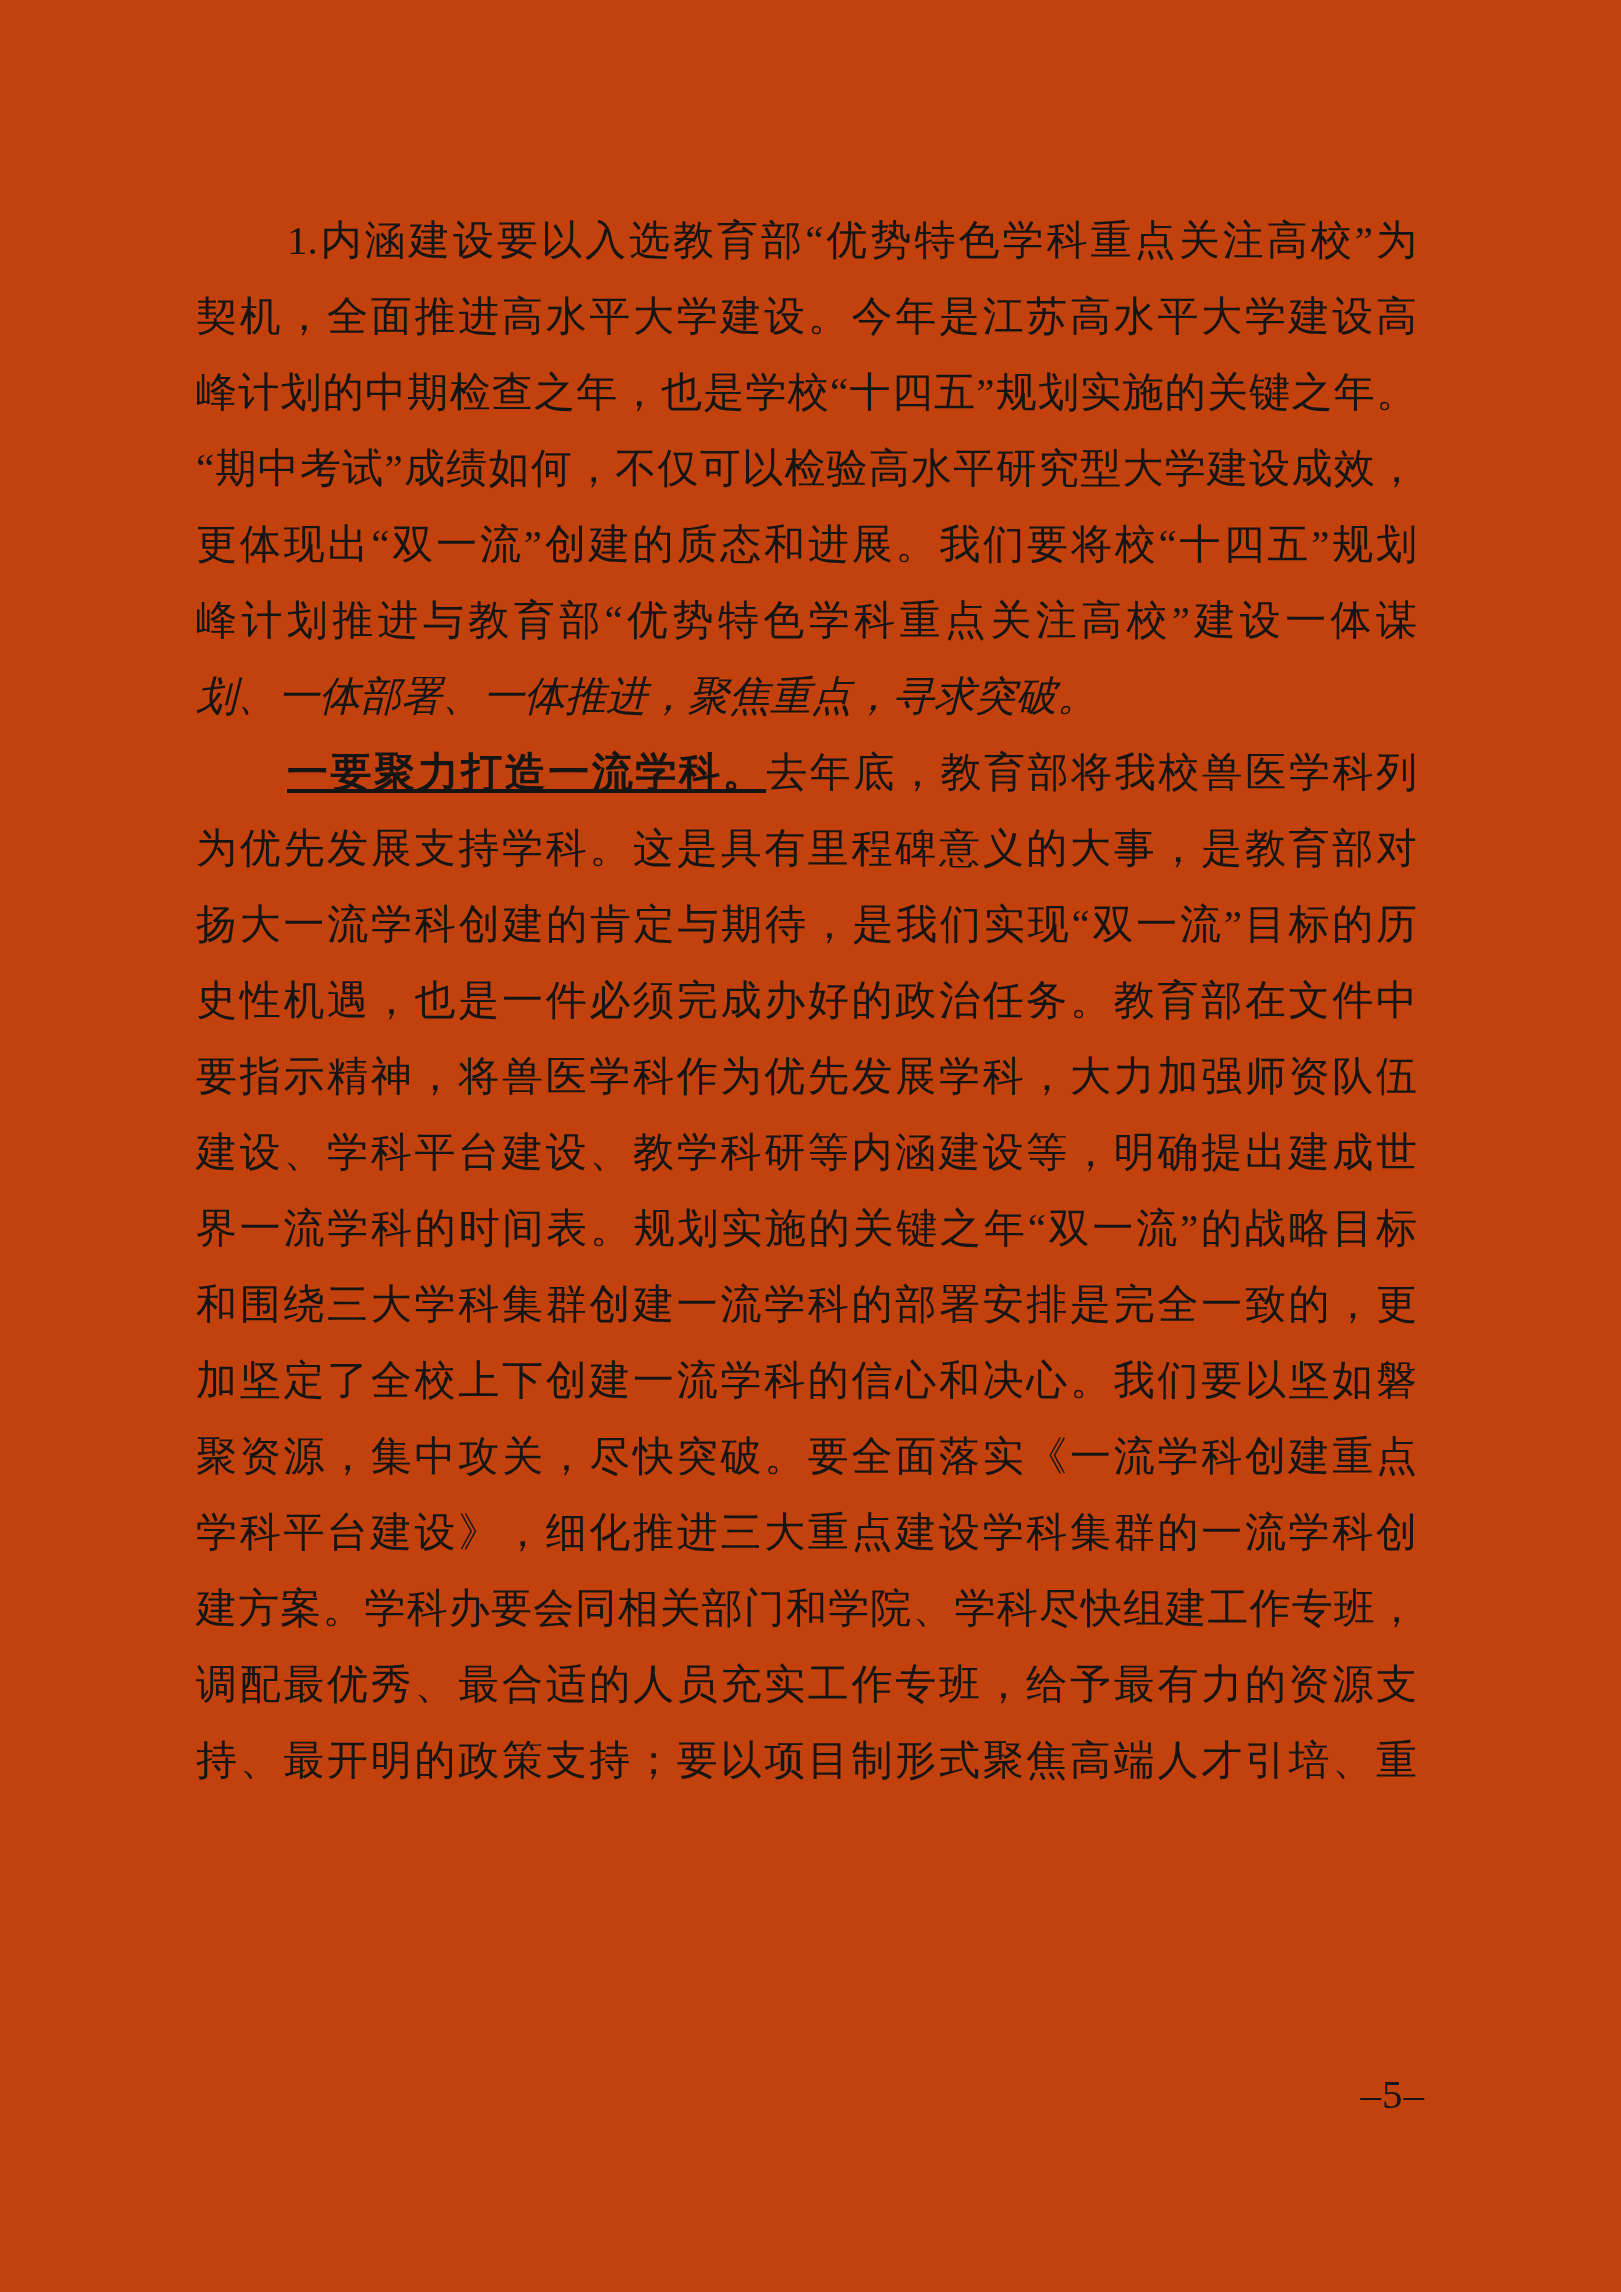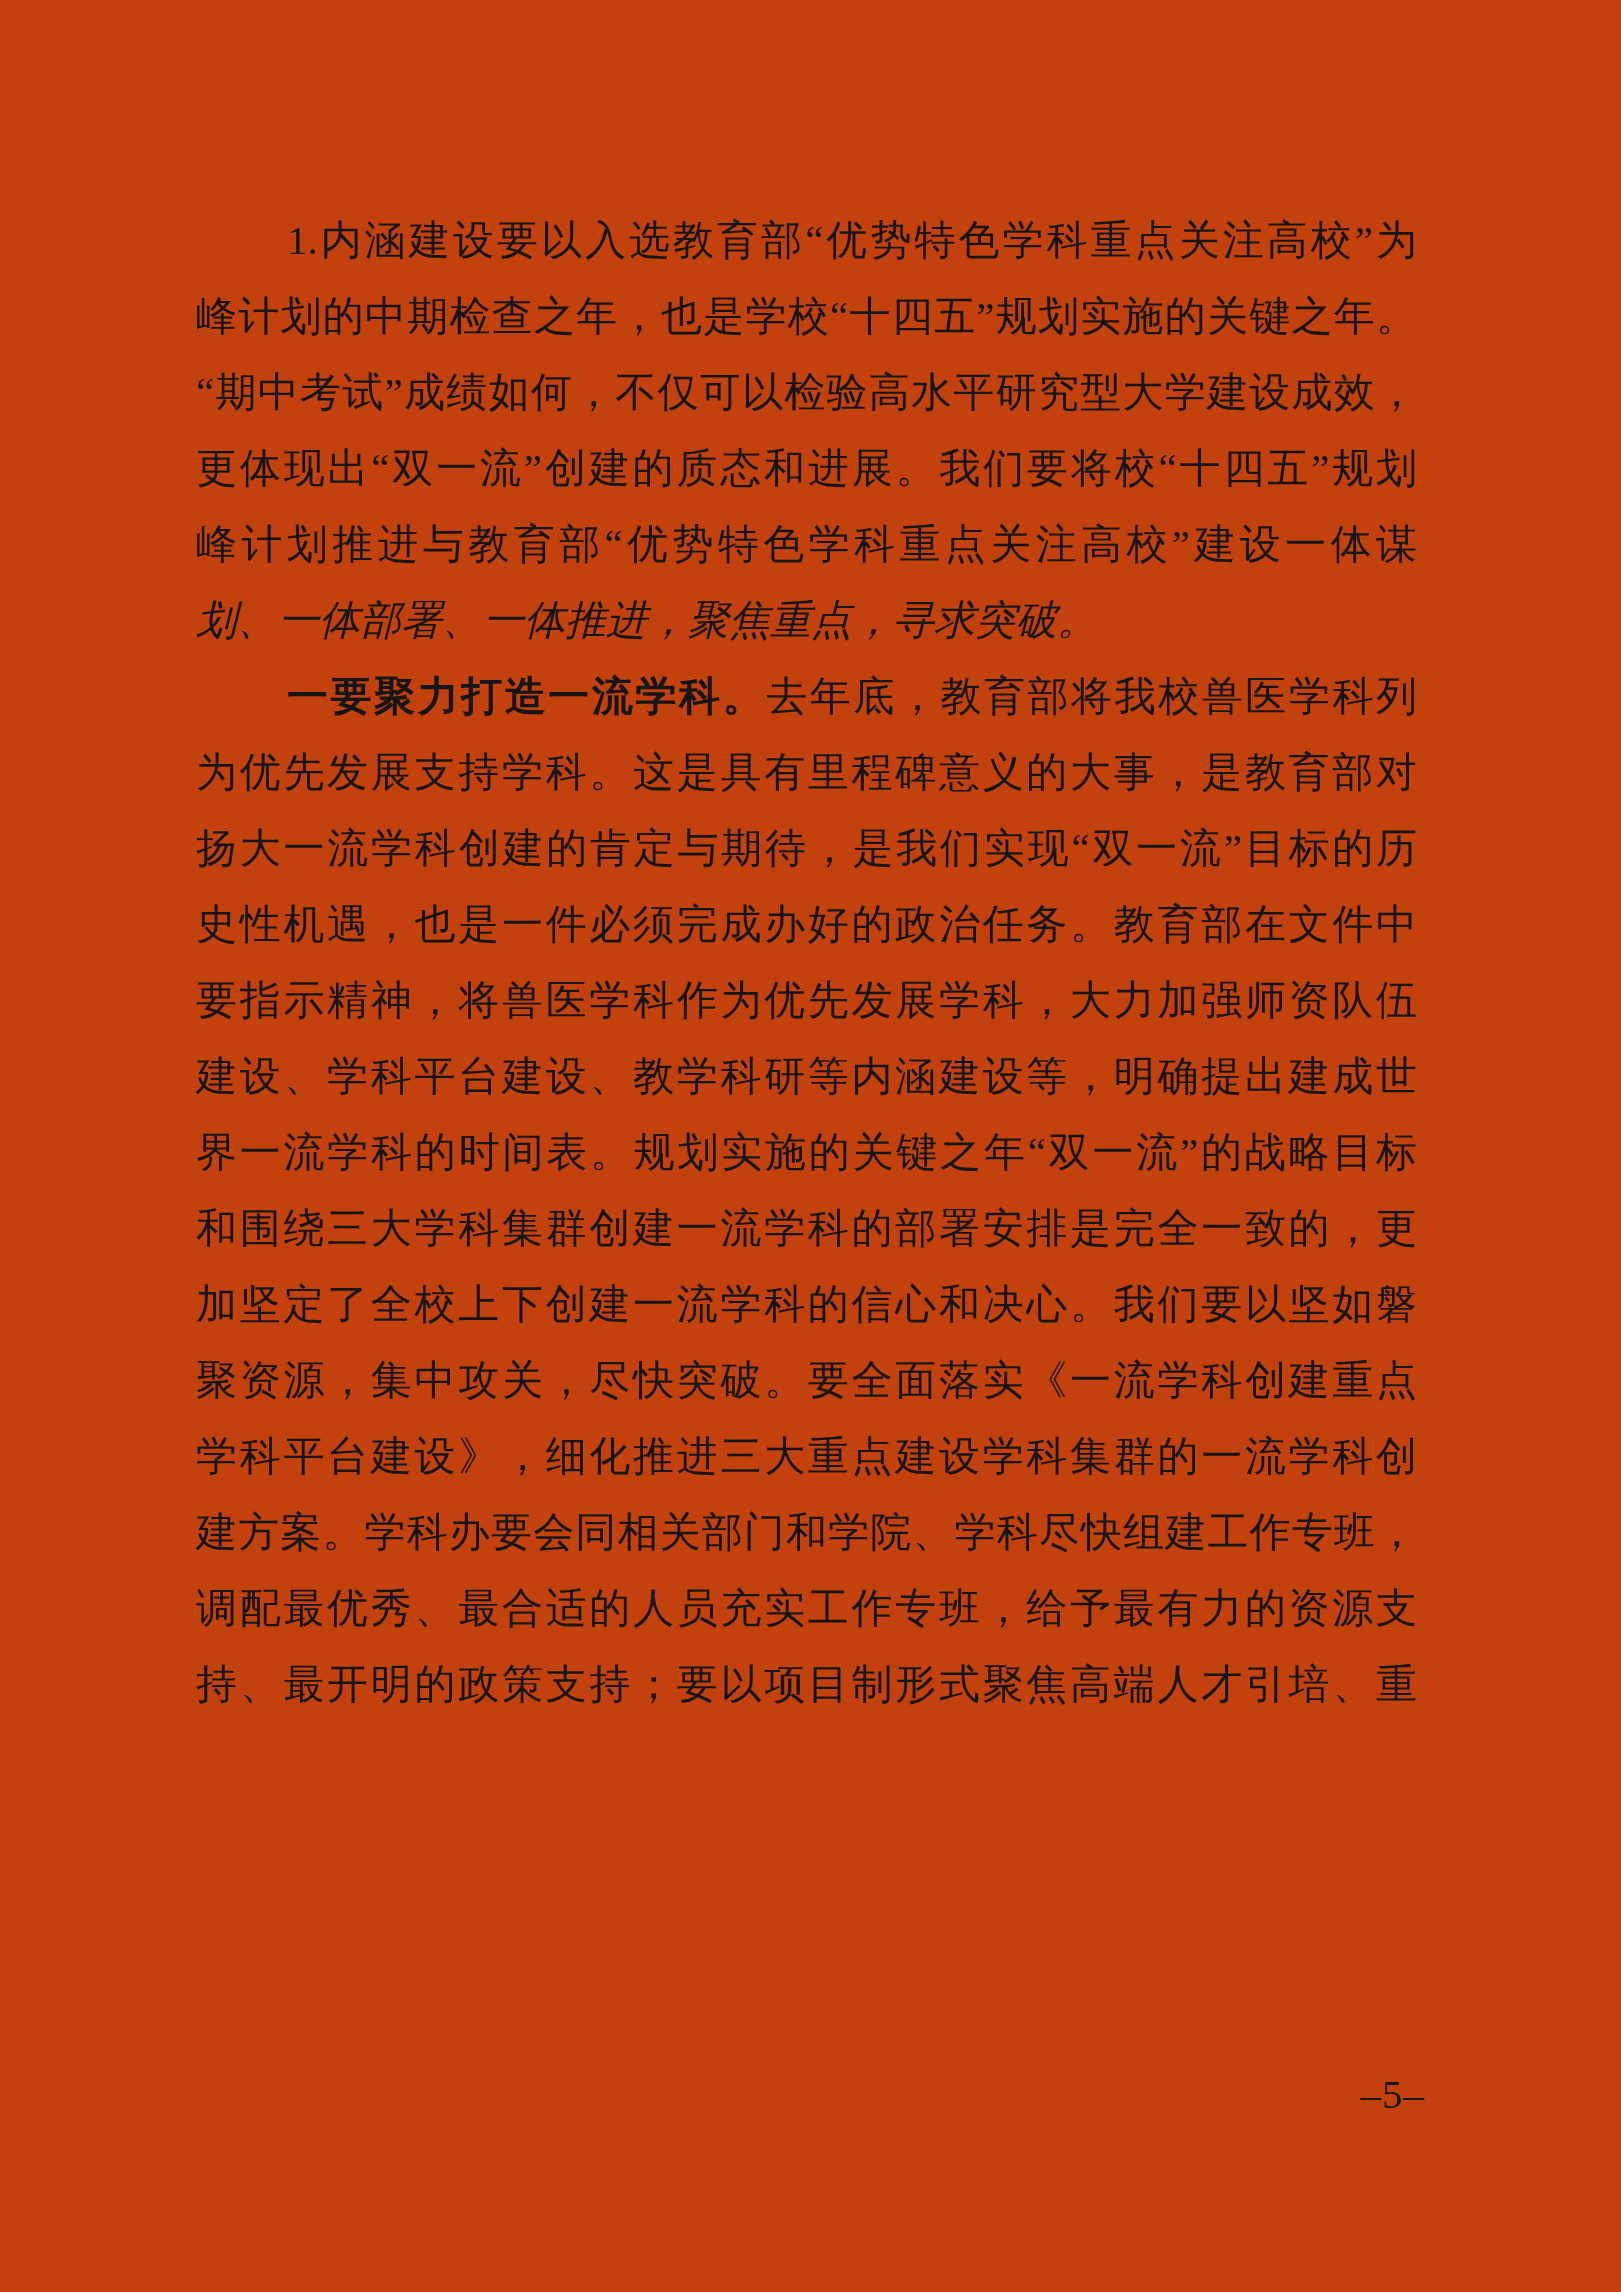--- a/index.html
+++ b/index.html
@@ -22,37 +22,38 @@
     font-size: 41px;
     line-height: 76px;
     height: 76px;
     text-align: justify;
     text-align-last: justify;
     text-justify: inter-character;
     overflow: hidden;
   }
   .line.indent { text-indent: 91px; }
   .line.end { text-align-last: left; font-style: italic; }
-  .bold { font-weight: 700; }
+  .bold { font-weight: 700; text-decoration: underline; }
   .page-number {
     position: absolute;
     top: 2074px;
     right: 196px;
     font-size: 41px;
     line-height: 1;
     letter-spacing: 1px;
     color: #151515;
   }
 </style>
 </head>
 <body>
 
 <div class="page">
   <div class="text-block">
       <div class="line indent">1.内涵建设要以入选教育部“优势特色学科重点关注高校”为</div>
+      <div class="line">契机，全面推进高水平大学建设。今年是江苏高水平大学建设高</div>
       <div class="line">峰计划的中期检查之年，也是学校“十四五”规划实施的关键之年。</div>
       <div class="line">“期中考试”成绩如何，不仅可以检验高水平研究型大学建设成效，</div>
       <div class="line">更体现出“双一流”创建的质态和进展。我们要将校“十四五”规划</div>
       <div class="line">峰计划推进与教育部“优势特色学科重点关注高校”建设一体谋</div>
       <div class="line end">划、一体部署、一体推进，聚焦重点，寻求突破。</div>
       <div class="line indent"><span class="bold">一要聚力打造一流学科。</span>去年底，教育部将我校兽医学科列</div>
       <div class="line">为优先发展支持学科。这是具有里程碑意义的大事，是教育部对</div>
       <div class="line">扬大一流学科创建的肯定与期待，是我们实现“双一流”目标的历</div>
       <div class="line">史性机遇，也是一件必须完成办好的政治任务。教育部在文件中</div>
       <div class="line">要指示精神，将兽医学科作为优先发展学科，大力加强师资队伍</div>

